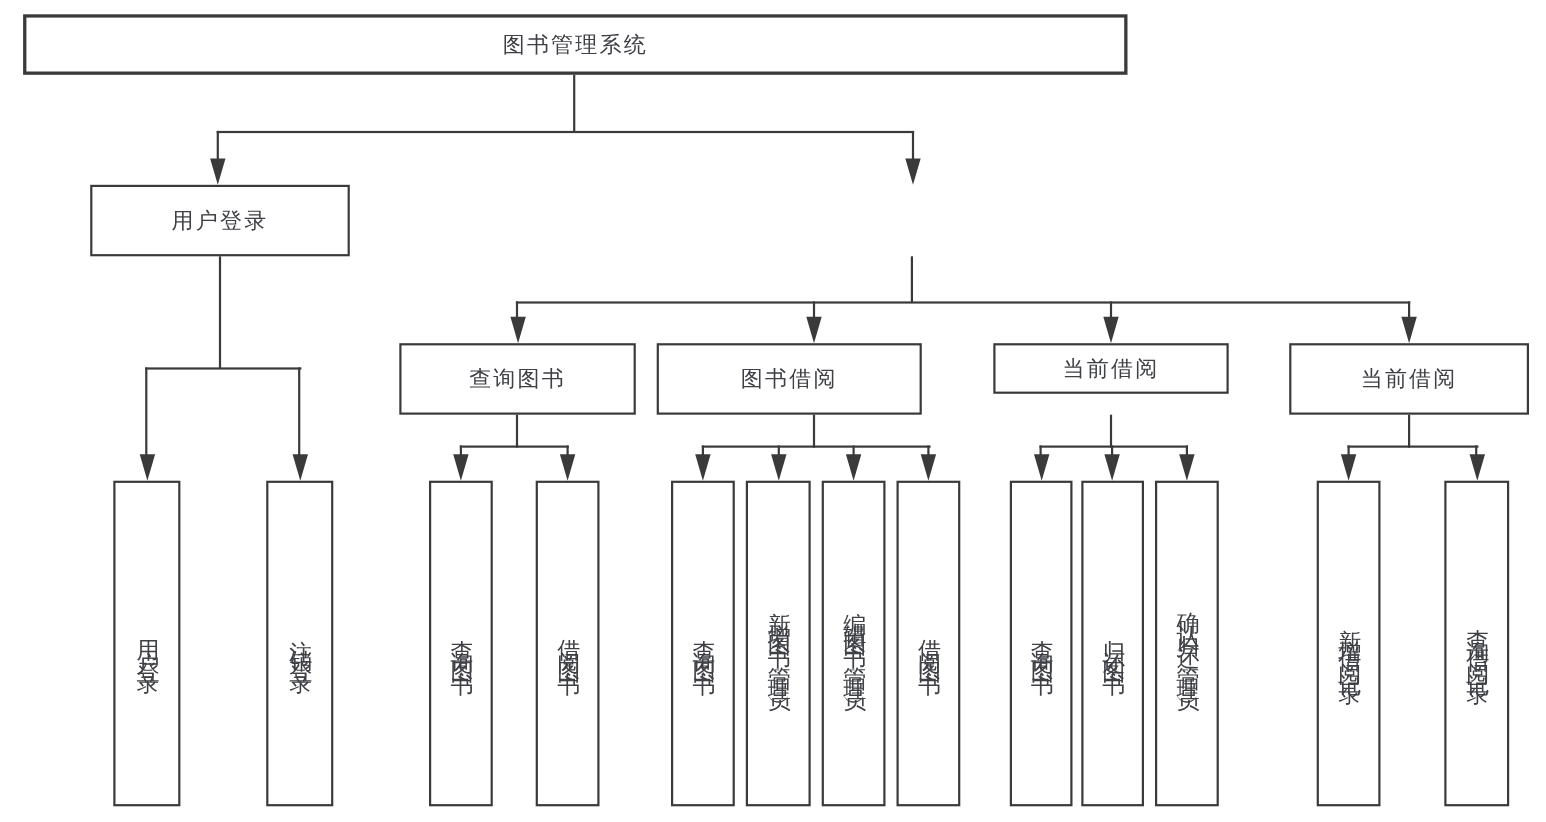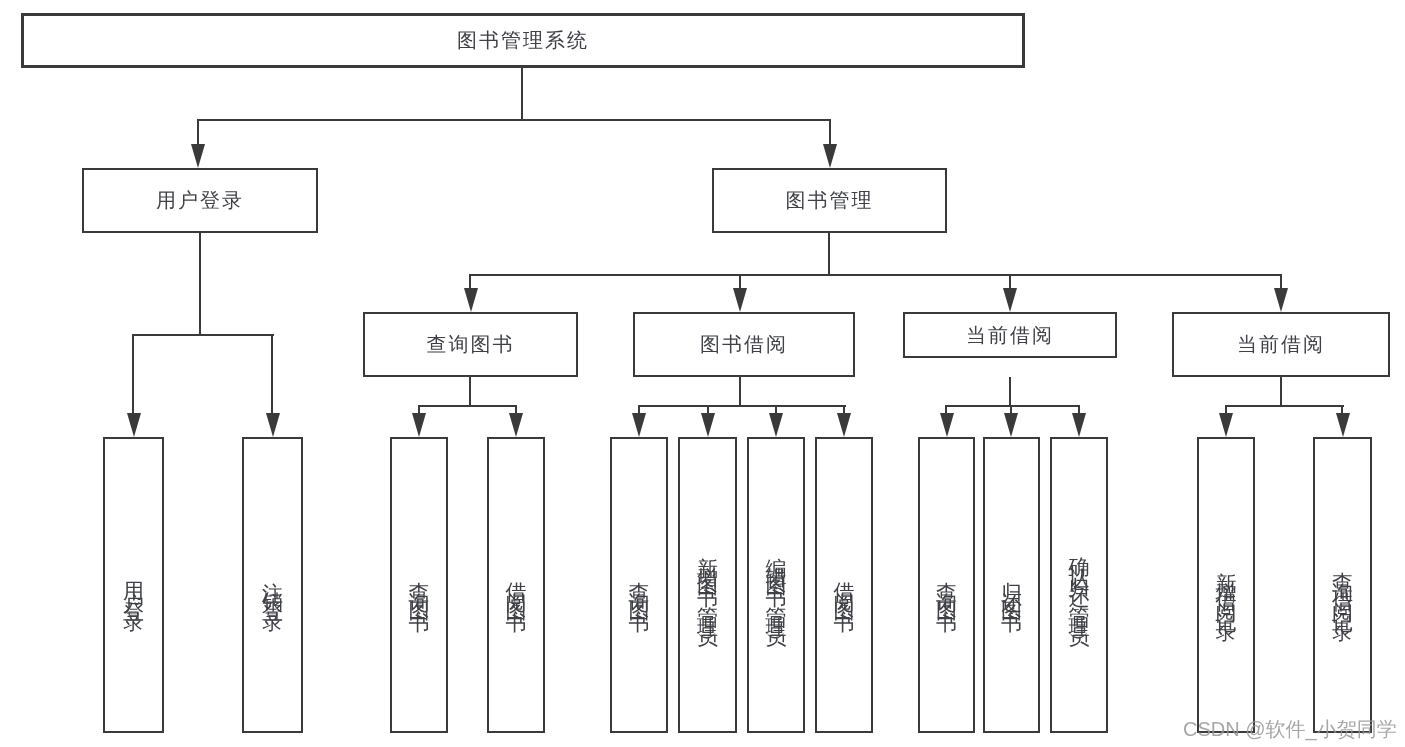--- a/index.html
+++ b/index.html
@@ -66,23 +66,20 @@
   <div class="vl" style="left:521px;top:68px;height:52px"></div>
   <div class="hl" style="left:197px;top:119px;width:634px"></div>
   <div class="vl" style="left:197px;top:119px;height:27px"></div>
   <div class="arr" style="left:191px;top:144px"></div>
   <div class="vl" style="left:829px;top:119px;height:27px"></div>
   <div class="arr" style="left:823px;top:144px"></div>
 
   <div class="box" style="left:82px;top:168px;width:236px;height:65px">
     <span class="lbl">用户登录</span>
   </div>
-  <div class="box" style="left:712px;top:168px;width:235px;height:65px">
-    <span class="lbl">图书管理</span>
-  </div>
 
   <div class="vl" style="left:199px;top:233px;height:102px"></div>
   <div class="hl" style="left:132px;top:334px;width:142px"></div>
   <div class="vl" style="left:132px;top:334px;height:80px"></div>
   <div class="arr" style="left:127px;top:413px"></div>
   <div class="vl" style="left:271px;top:334px;height:80px"></div>
   <div class="arr" style="left:266px;top:413px"></div>
 
   <div class="vl" style="left:828px;top:233px;height:42px"></div>
   <div class="hl" style="left:469px;top:274px;width:813px"></div>
@@ -91,21 +88,21 @@
   <div class="vl" style="left:739px;top:274px;height:16px"></div>
   <div class="arr" style="left:733px;top:288px"></div>
   <div class="vl" style="left:1009px;top:274px;height:16px"></div>
   <div class="arr" style="left:1003px;top:288px"></div>
   <div class="vl" style="left:1280px;top:274px;height:16px"></div>
   <div class="arr" style="left:1274px;top:288px"></div>
 
   <div class="box" style="left:363px;top:312px;width:215px;height:65px">
     <span class="lbl">查询图书</span>
   </div>
-  <div class="box" style="left:633px;top:312px;width:222px;height:65px">
+  <div class="box" style="left:597px;top:312px;width:241px;height:65px">
     <span class="lbl">图书借阅</span>
   </div>
   <div class="box" style="left:903px;top:312px;width:214px;height:46px">
     <span class="lbl">当前借阅</span>
   </div>
   <div class="box" style="left:1172px;top:312px;width:218px;height:65px">
     <span class="lbl">当前借阅</span>
   </div>
 
   <div class="vl" style="left:469px;top:377px;height:30px"></div>
@@ -179,15 +176,14 @@
     <span class="vlbl">确认归还（管理员）</span>
   </div>
 
   <div class="box" style="left:1197px;top:437px;width:58px;height:296px">
     <span class="vlbl">新增借阅记录</span>
   </div>
   <div class="box" style="left:1313px;top:437px;width:59px;height:296px">
     <span class="vlbl">查询借阅记录</span>
   </div>
 
-  <div class="watermark">CSDN @软件_小贺同学</div>
 
 </div>
 
 </body></html>

